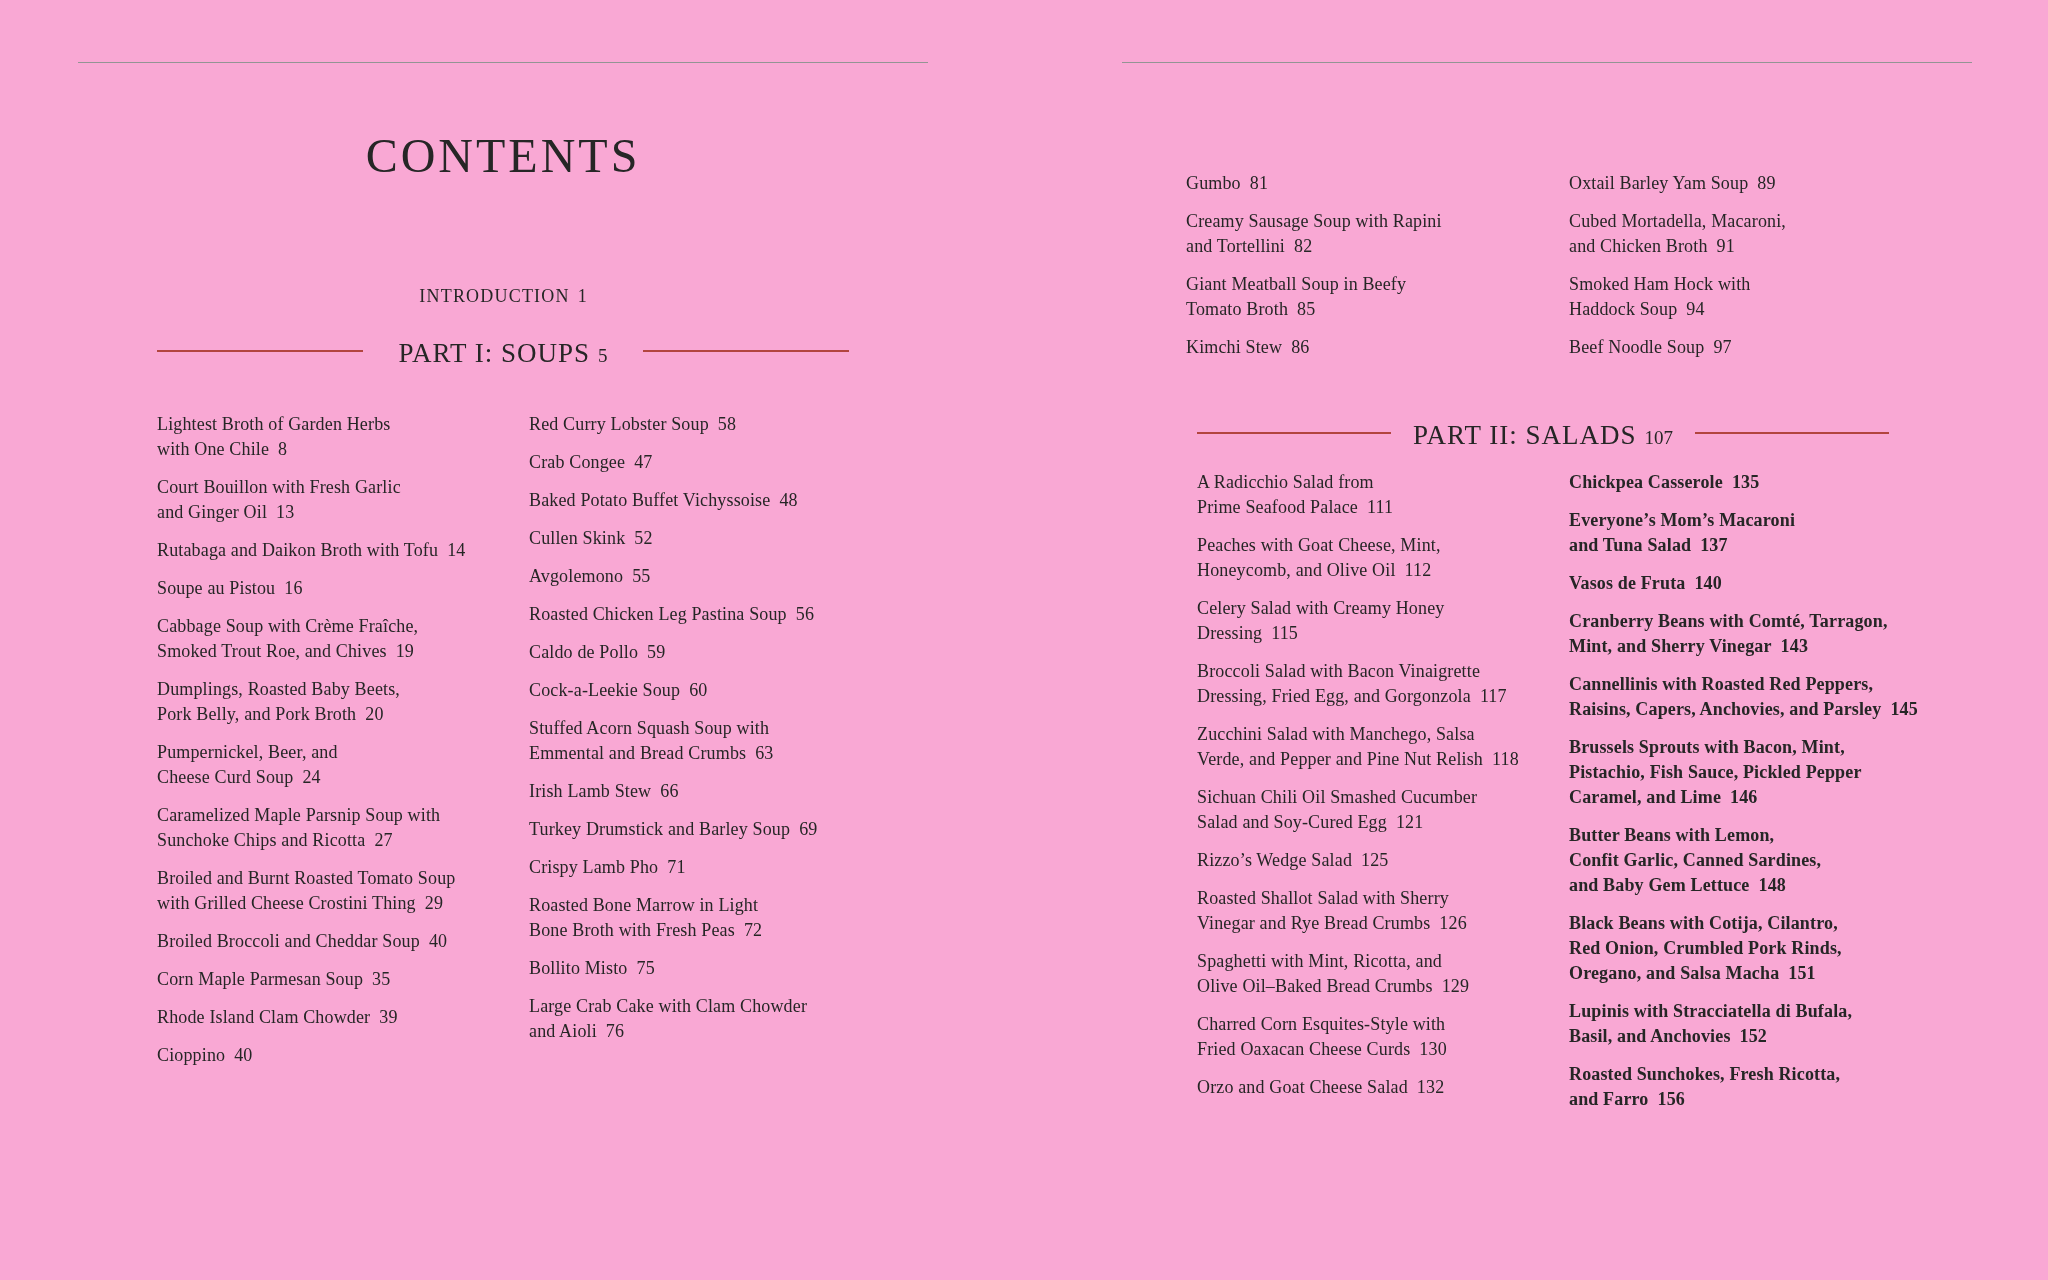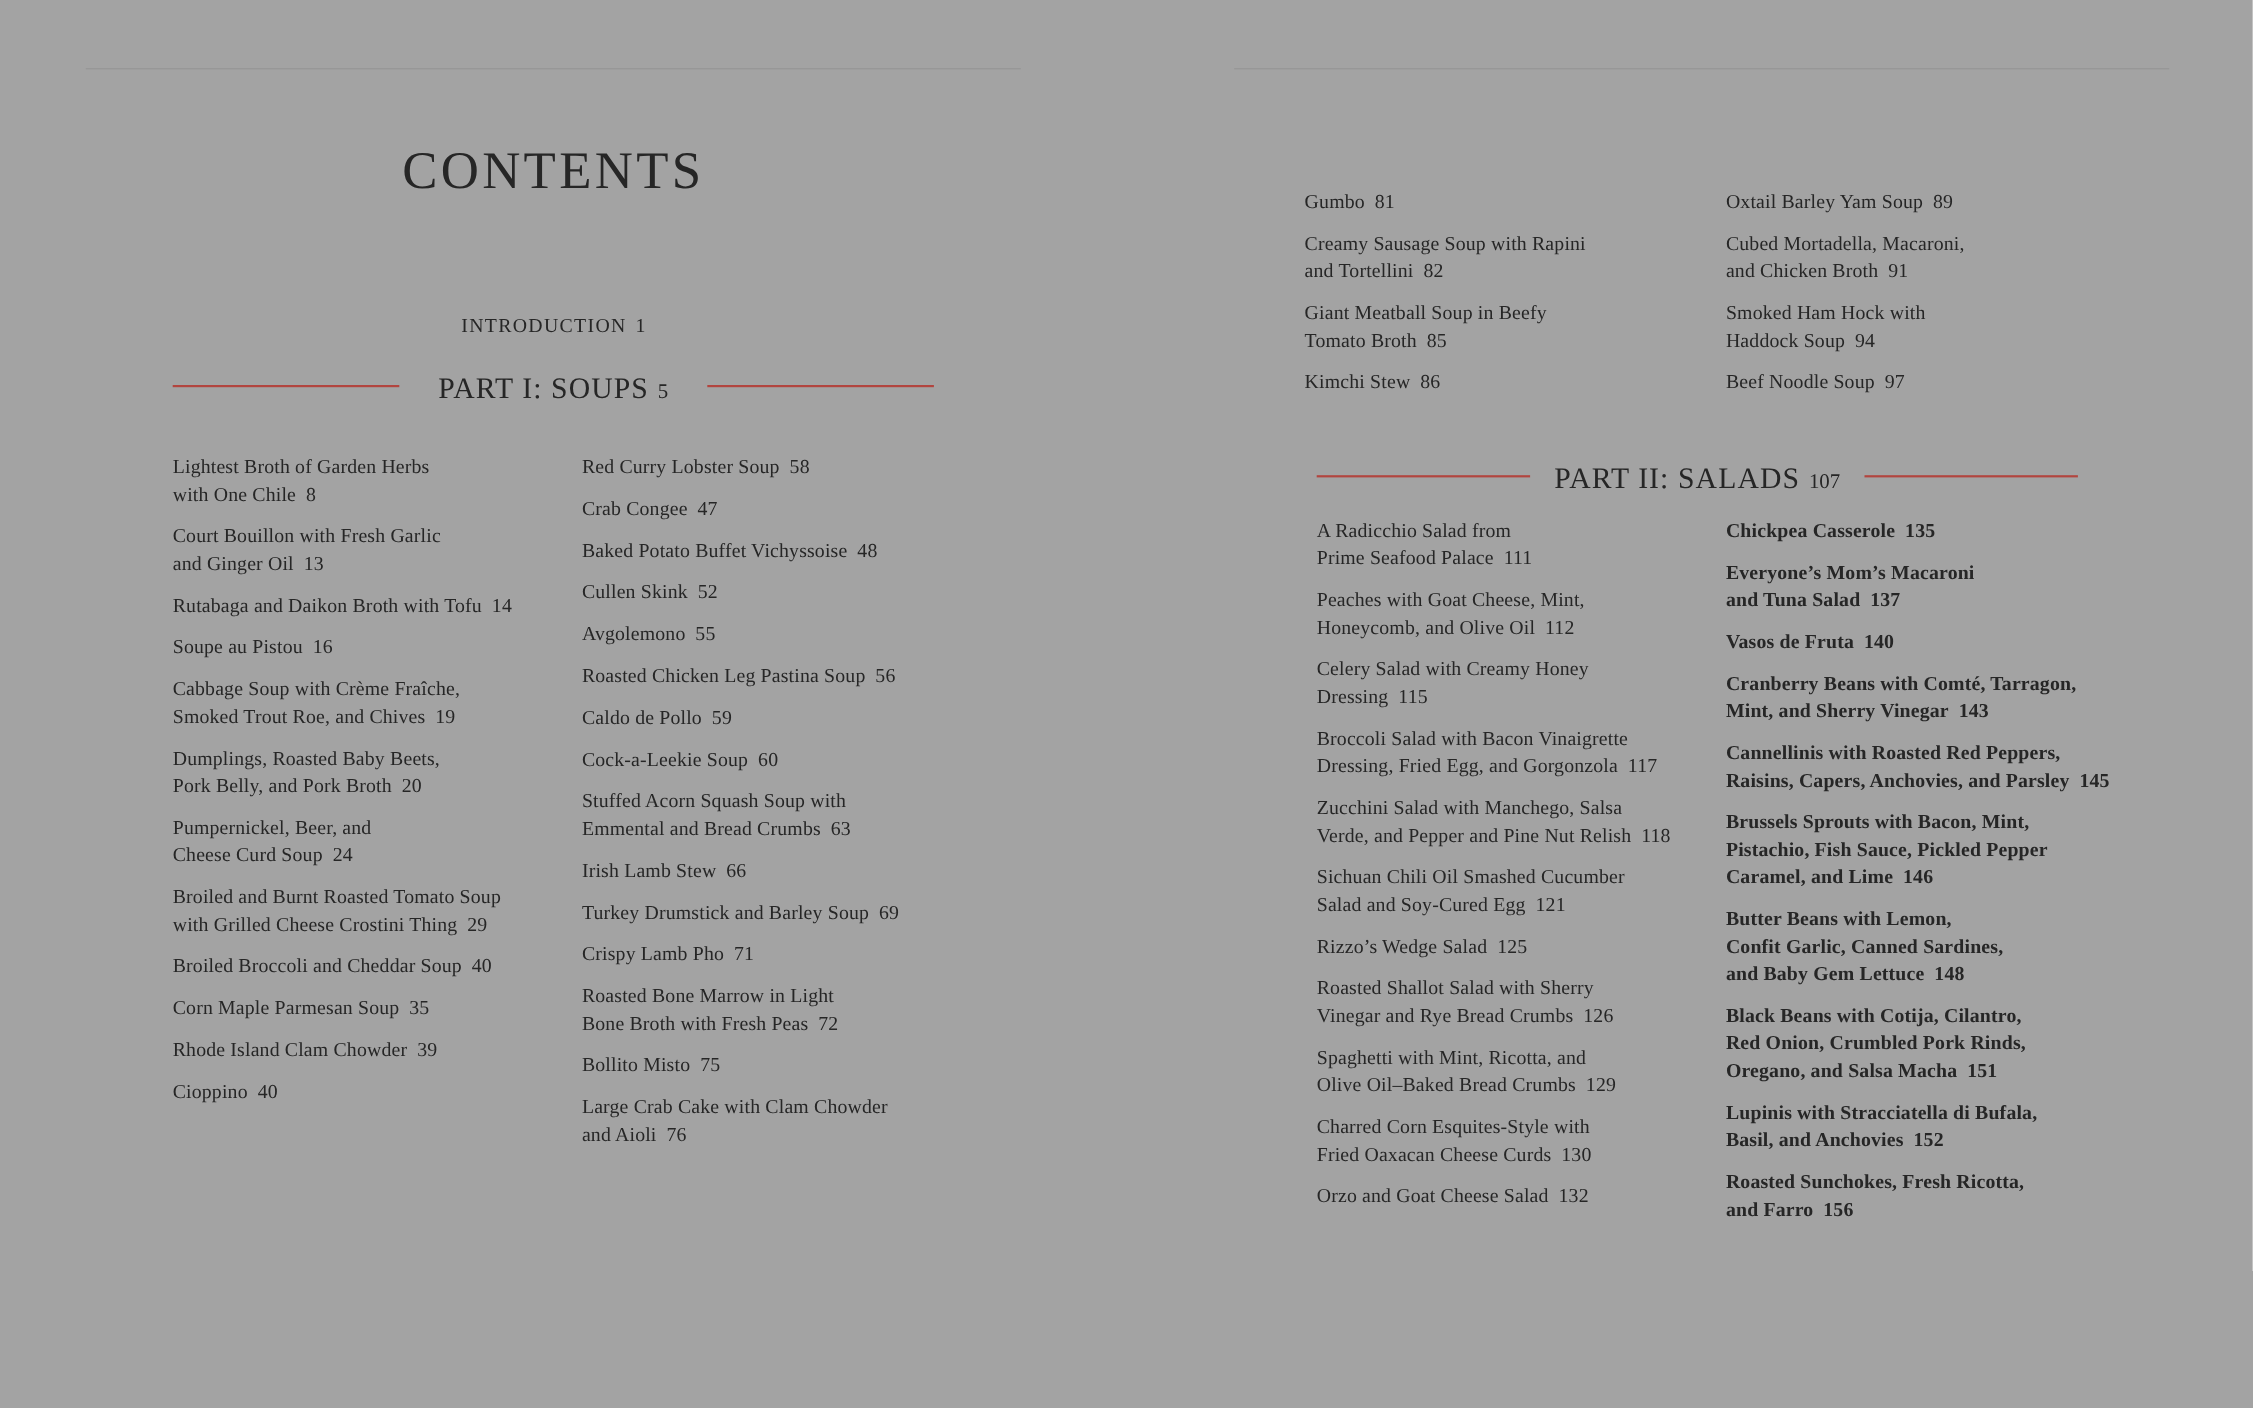--- a/index.html
+++ b/index.html
@@ -4,21 +4,21 @@
 <style>
   :root{
     --accent-red:#b2453f;
     --rule-gray:#949494;
     --text:#262626;
   }
   html,body{margin:0;padding:0;background:#ffffff;}
   .canvas{
     position:relative;
     width:2048px;height:1280px;
-    background:#a3a3a3;
+    background:#f9a8d4;
     overflow:hidden;
     font-family:"Liberation Serif","DejaVu Serif",serif;
     color:var(--text);
   }
   .page{position:absolute;top:0;width:850px;height:1280px;}
   .page-left{left:78px;}
   .page-right{left:1122px;}
   .rule-top{position:absolute;top:62px;left:0;width:850px;height:1px;background:var(--rule-gray);}
   .book-title{
     position:absolute;top:132px;left:0;width:100%;
@@ -81,20 +81,21 @@
     </div>
 
     <div class="col col-l1">
         <div class="entry">Lightest Broth of Garden Herbs<br>with One Chile<span class="pagenum">8</span></div>
         <div class="entry">Court Bouillon with Fresh Garlic<br>and Ginger Oil<span class="pagenum">13</span></div>
         <div class="entry">Rutabaga and Daikon Broth with Tofu<span class="pagenum">14</span></div>
         <div class="entry">Soupe au Pistou<span class="pagenum">16</span></div>
         <div class="entry">Cabbage Soup with Crème Fraîche,<br>Smoked Trout Roe, and Chives<span class="pagenum">19</span></div>
         <div class="entry">Dumplings, Roasted Baby Beets,<br>Pork Belly, and Pork Broth<span class="pagenum">20</span></div>
         <div class="entry">Pumpernickel, Beer, and<br>Cheese Curd Soup<span class="pagenum">24</span></div>
+        <div class="entry">Caramelized Maple Parsnip Soup with<br>Sunchoke Chips and Ricotta<span class="pagenum">27</span></div>
         <div class="entry">Broiled and Burnt Roasted Tomato Soup<br>with Grilled Cheese Crostini Thing<span class="pagenum">29</span></div>
         <div class="entry">Broiled Broccoli and Cheddar Soup<span class="pagenum">40</span></div>
         <div class="entry">Corn Maple Parmesan Soup<span class="pagenum">35</span></div>
         <div class="entry">Rhode Island Clam Chowder<span class="pagenum">39</span></div>
         <div class="entry">Cioppino<span class="pagenum">40</span></div>
       </div>
     <div class="col col-l2">
         <div class="entry">Red Curry Lobster Soup<span class="pagenum">58</span></div>
         <div class="entry">Crab Congee<span class="pagenum">47</span></div>
         <div class="entry">Baked Potato Buffet Vichyssoise<span class="pagenum">48</span></div>

